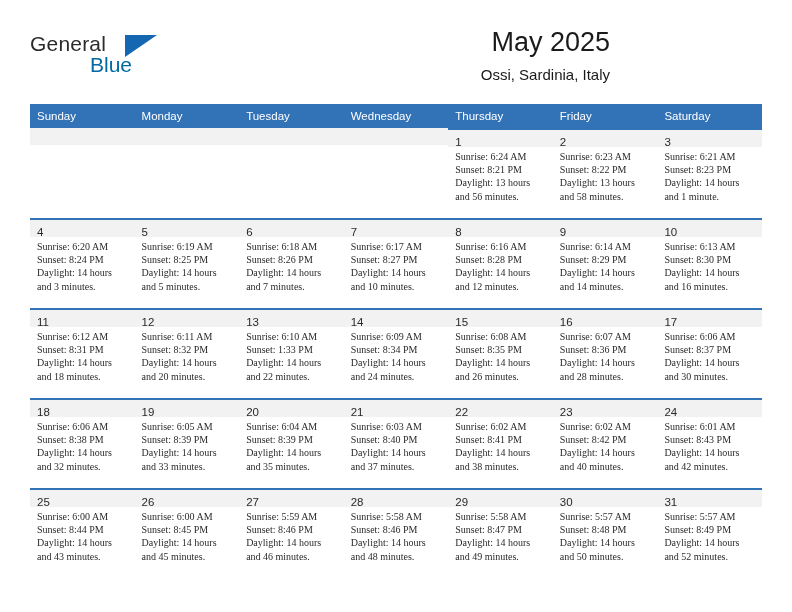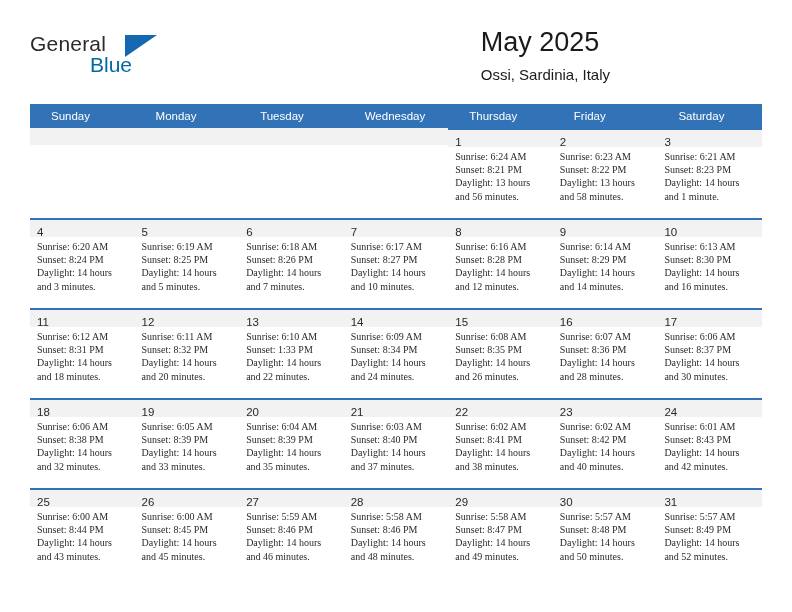--- a/index.html
+++ b/index.html
@@ -62,21 +62,21 @@
     width: 0;
     height: 0;
     border-left: 32px solid #1567b2;
     border-bottom: 22px solid transparent;
   }
 
   .title-block {
     position: absolute;
     right: 0;
     top: 0;
-    text-align: left;
+    text-align: right;
   }
   .cal-title {
     font-size: 27px;
     color: #1a1a1a;
     line-height: 32px;
     white-space: nowrap;
   }
   .cal-subtitle {
     font-size: 15px;
     color: #1a1a1a;
@@ -93,21 +93,21 @@
     width: 732px;
     border-collapse: collapse;
     table-layout: fixed;
   }
   .calendar th {
     background: #3272b6;
     color: #ffffff;
     font-weight: normal;
     font-size: 11.5px;
     text-align: left;
-    padding: 6px 0 6px 21px;
+    padding: 6px 0 6px 7px;
     height: 12px;
     border: none;
   }
   .calendar td {
     width: 104.57px;
     height: 90px;
     vertical-align: top;
     padding: 0;
     border: none;
     background: #ffffff;

